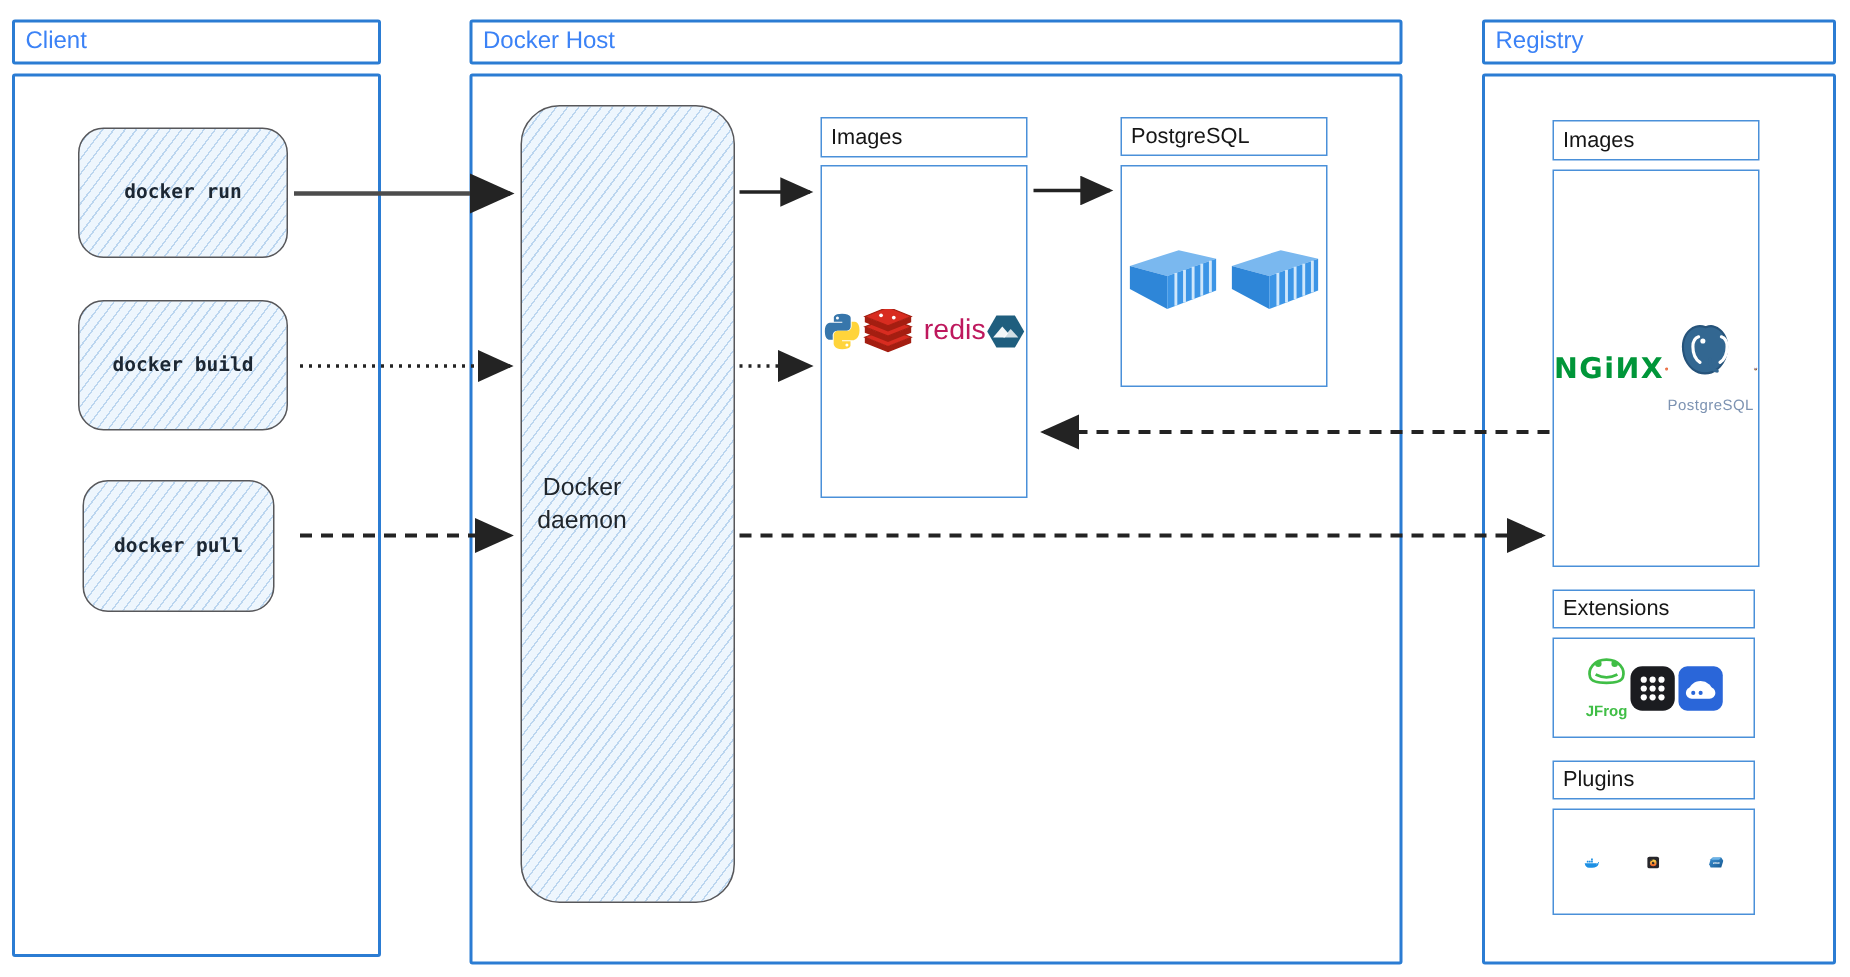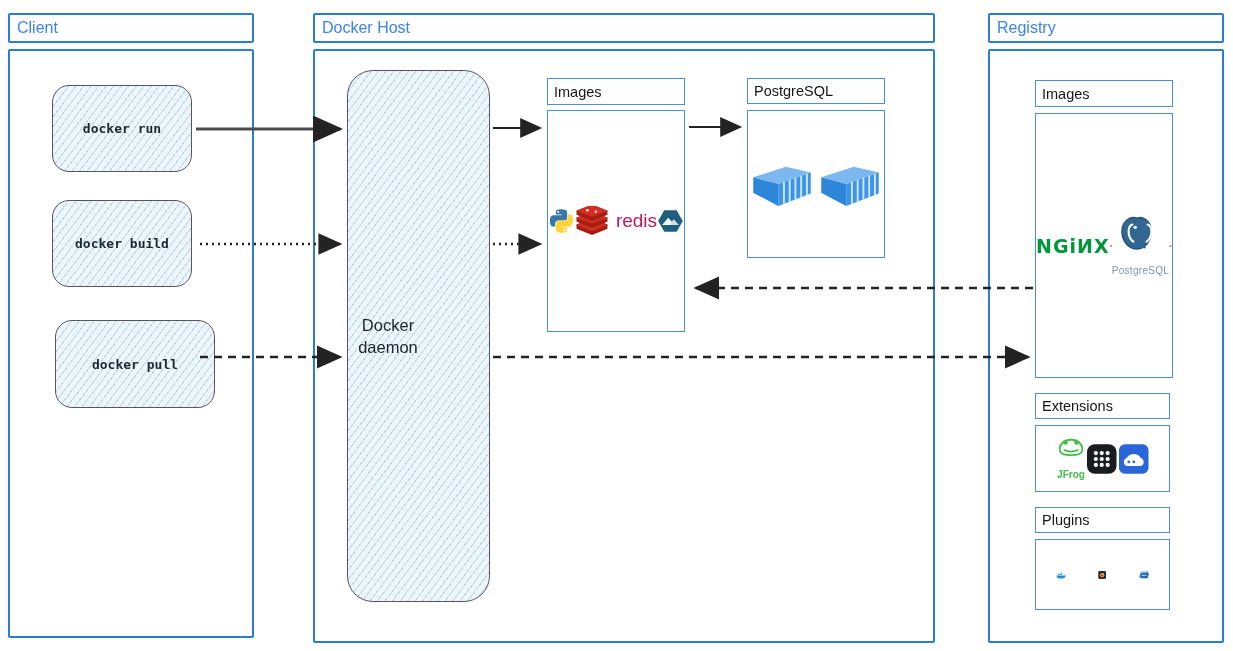--- a/index.html
+++ b/index.html
@@ -41,21 +41,21 @@
     <span>Client</span>
   </div>
   <div class="abs frame" style="left:8px;top:49px;width:246px;height:589px;"></div>
 
   <div class="abs sketch cmd" style="left:52px;top:85px;width:140px;height:87px;">
     <span>docker run</span>
   </div>
   <div class="abs sketch cmd" style="left:52px;top:200px;width:140px;height:87px;">
     <span>docker build</span>
   </div>
-  <div class="abs sketch cmd" style="left:55px;top:320px;width:160px;height:88px;">
+  <div class="abs sketch cmd" style="left:55px;top:320px;width:128px;height:88px;">
     <span>docker pull</span>
   </div>
 
   <div class="abs titlebar" style="left:313px;top:13px;width:622px;height:30px;">
     <span>Docker Host</span>
   </div>
   <div class="abs frame" style="left:313px;top:49px;width:622px;height:594px;"></div>
 
   <div class="abs sketch daemon" style="left:347px;top:70px;width:143px;height:532px;">
     <span>Docker daemon</span>

